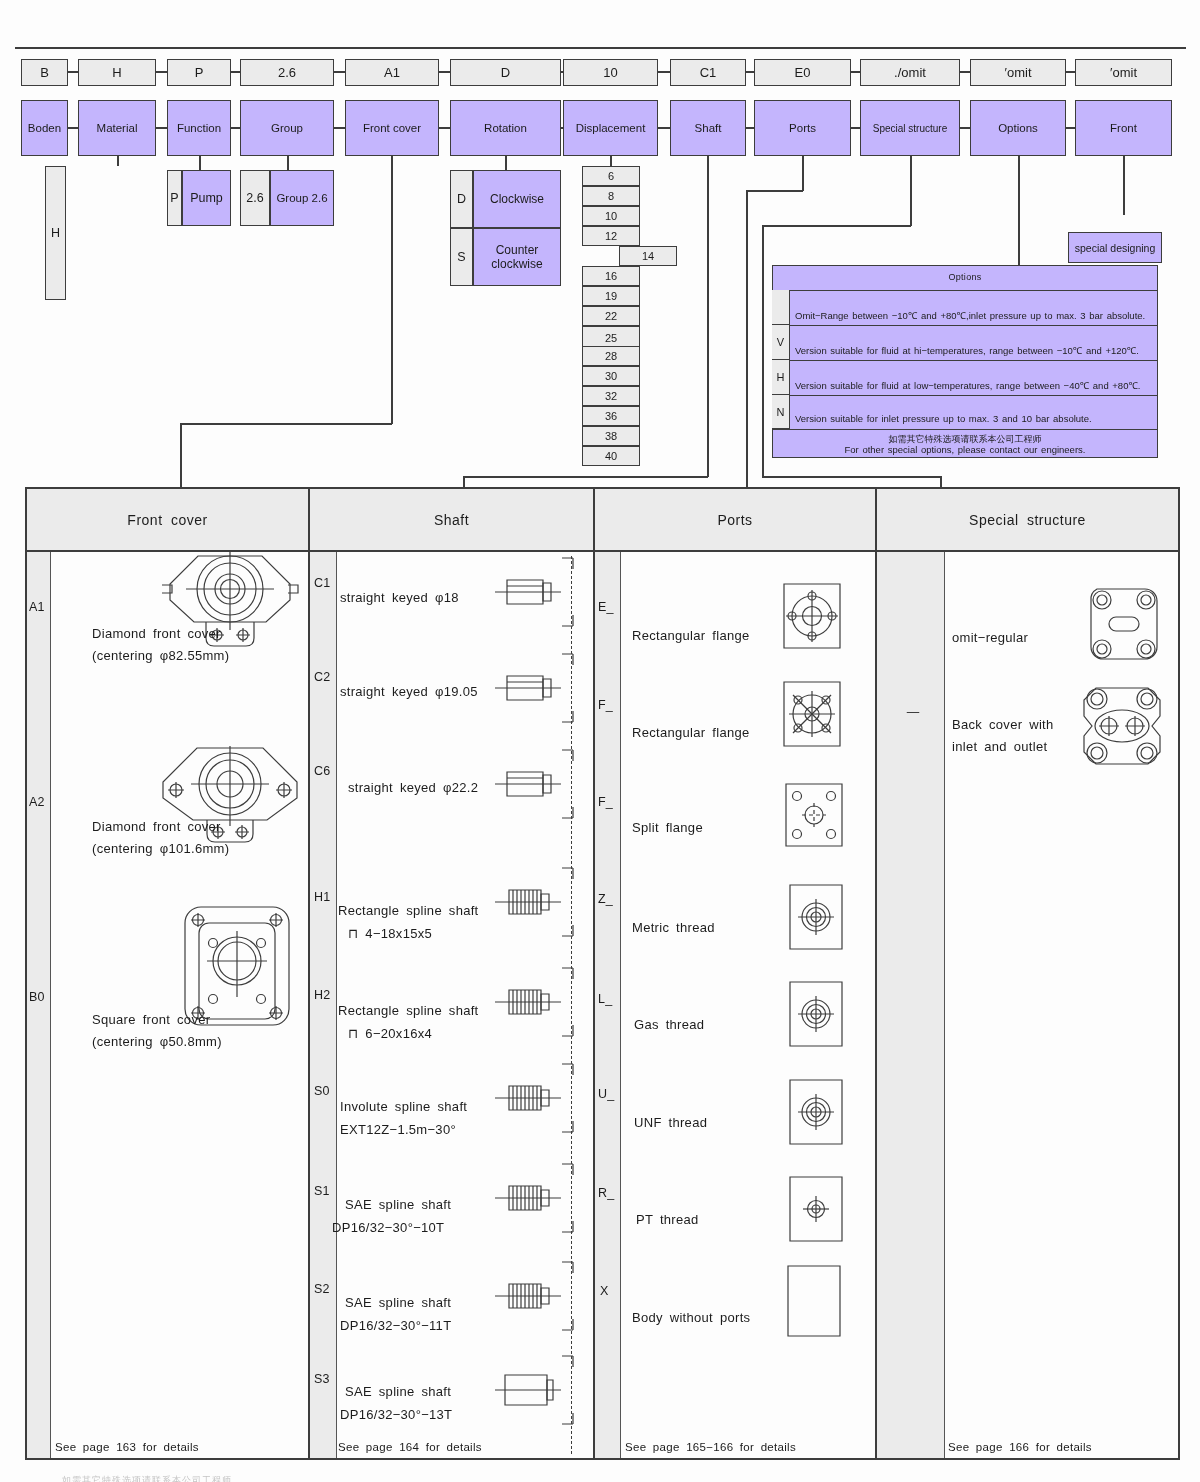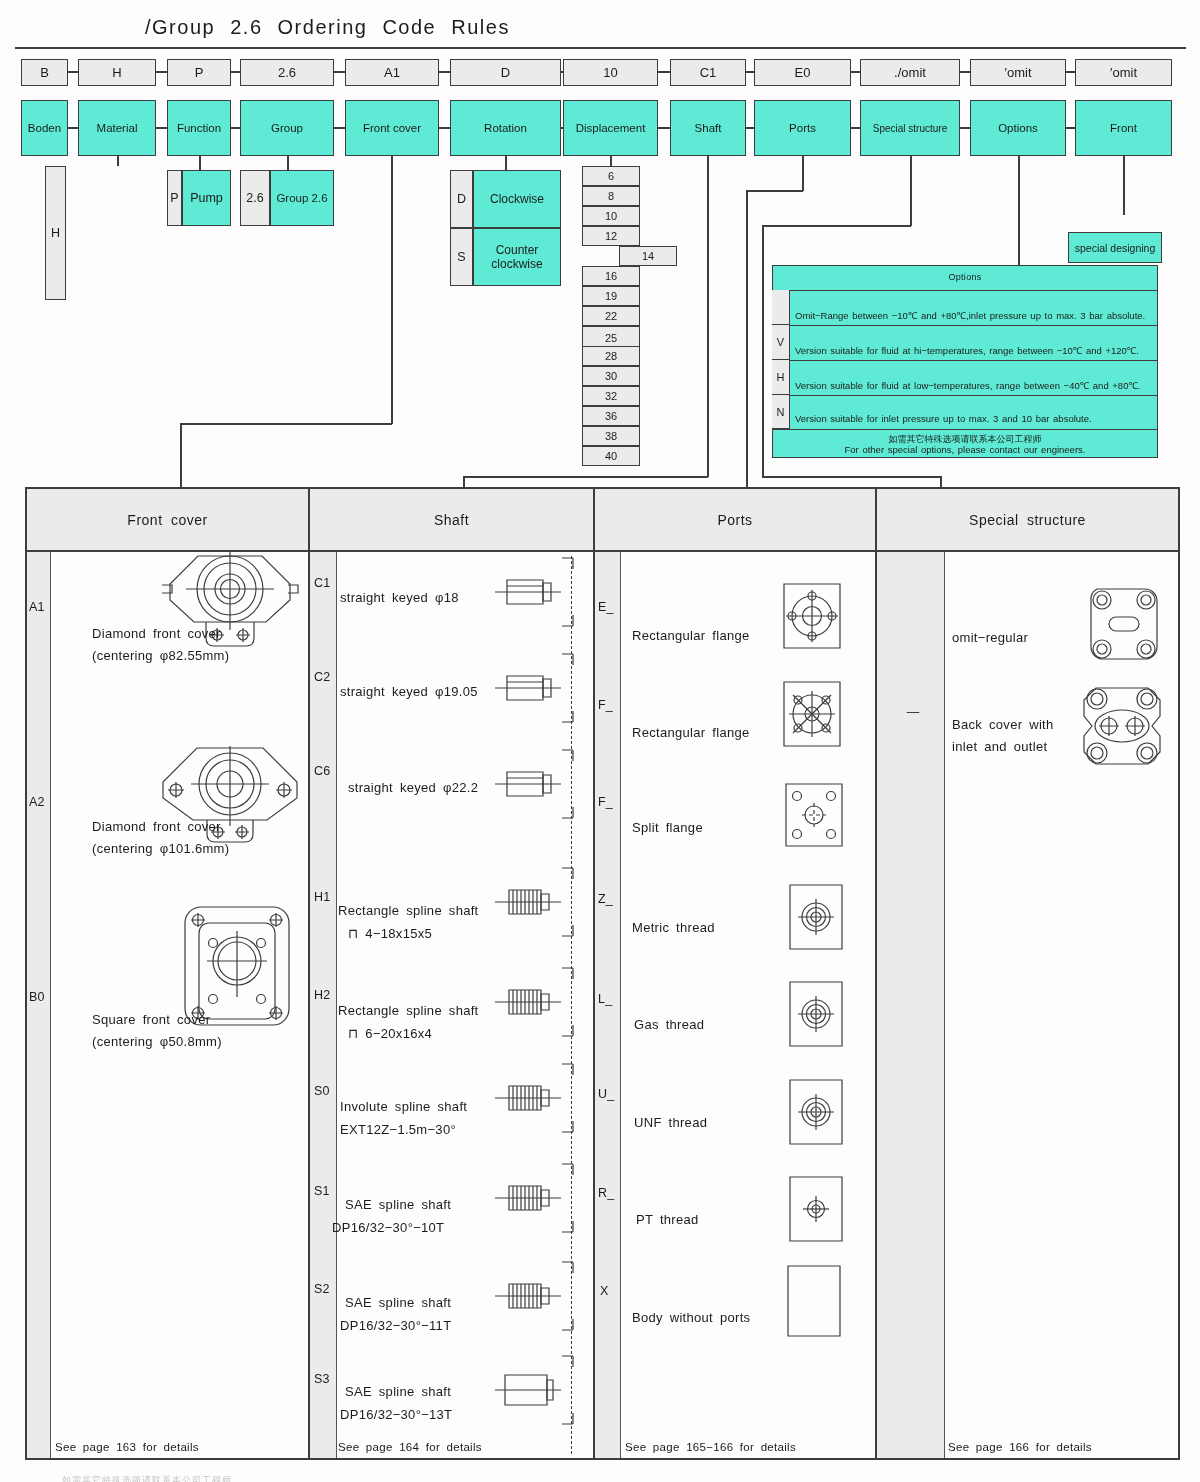--- a/index.html
+++ b/index.html
@@ -1,18 +1,18 @@
 <!DOCTYPE html>
 <html><head>
 <meta charset="utf-8">
 <style>
   html,body{margin:0;padding:0;background:#fff;}
   #canvas{position:relative;width:1200px;height:1482px;background:#fdfdfd;overflow:hidden;
           font-family:"Liberation Sans",sans-serif;color:#1c1c1c;}
-  .box{position:absolute;border:1.5px solid #3d3d3d;box-sizing:border-box;background:#5eead4;
+  .box{position:absolute;border:1.5px solid #3d3d3d;box-sizing:border-box;background:#c4b5fd;
        display:flex;align-items:center;justify-content:center;text-align:center;}
   .gbox{background:#ebebeb;}
   .hl{position:absolute;background:#3d3d3d;height:1.5px;}
   .vl{position:absolute;background:#3d3d3d;width:1.5px;}
   .txt{position:absolute;white-space:nowrap;letter-spacing:.3px;word-spacing:3px;}
   .pre{white-space:pre-line;}
   .code-label{font-size:13px;}
   .chain-label{font-size:11.5px;}
   .scode{position:absolute;font-size:12.5px;letter-spacing:.2px;}
   .note{font-size:11.5px;}
@@ -98,21 +98,20 @@
           <circle cx="27" cy="33" r="4"></circle>
         <line x1="14" y1="33" x2="40" y2="33"></line>
           <line x1="27" y1="20" x2="27" y2="46"></line>
       </g>
       <g id="sym-port-empty" class="ln">
         <rect x="1" y="1" width="52" height="70"></rect>
       </g>
     </defs>
   </svg>
 
-  <div class="txt" style="left:145px;top:16px;font-size:20px;letter-spacing:1.5px;word-spacing:8px;">/Group 2.6 Ordering Code Rules</div>
   <div class="hl" style="left:15px;top:47px;width:1171px;height:2px;"></div>
 
   <div class="box gbox code-label" style="left:21px;top:59px;width:47px;height:27px;">
       <span>B</span>
     </div>
   <div class="box gbox code-label" style="left:78px;top:59px;width:78px;height:27px;">
       <span>H</span>
     </div>
   <div class="box gbox code-label" style="left:167px;top:59px;width:64px;height:27px;">
       <span>P</span>

